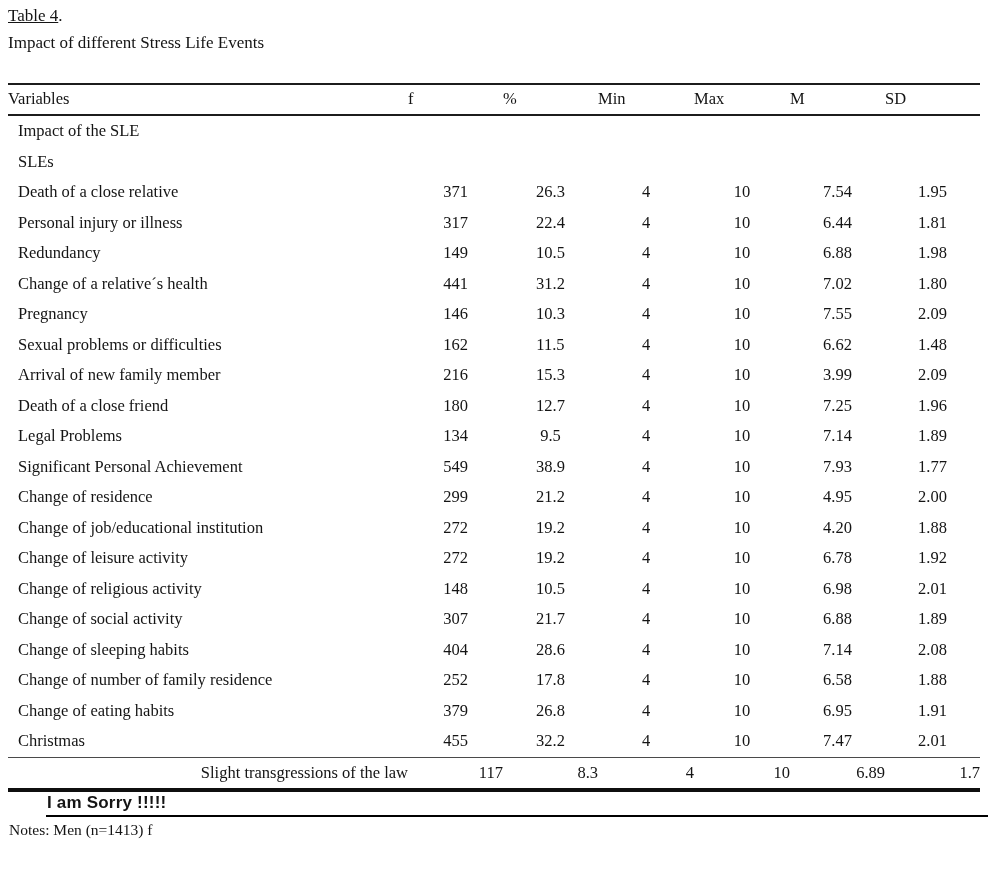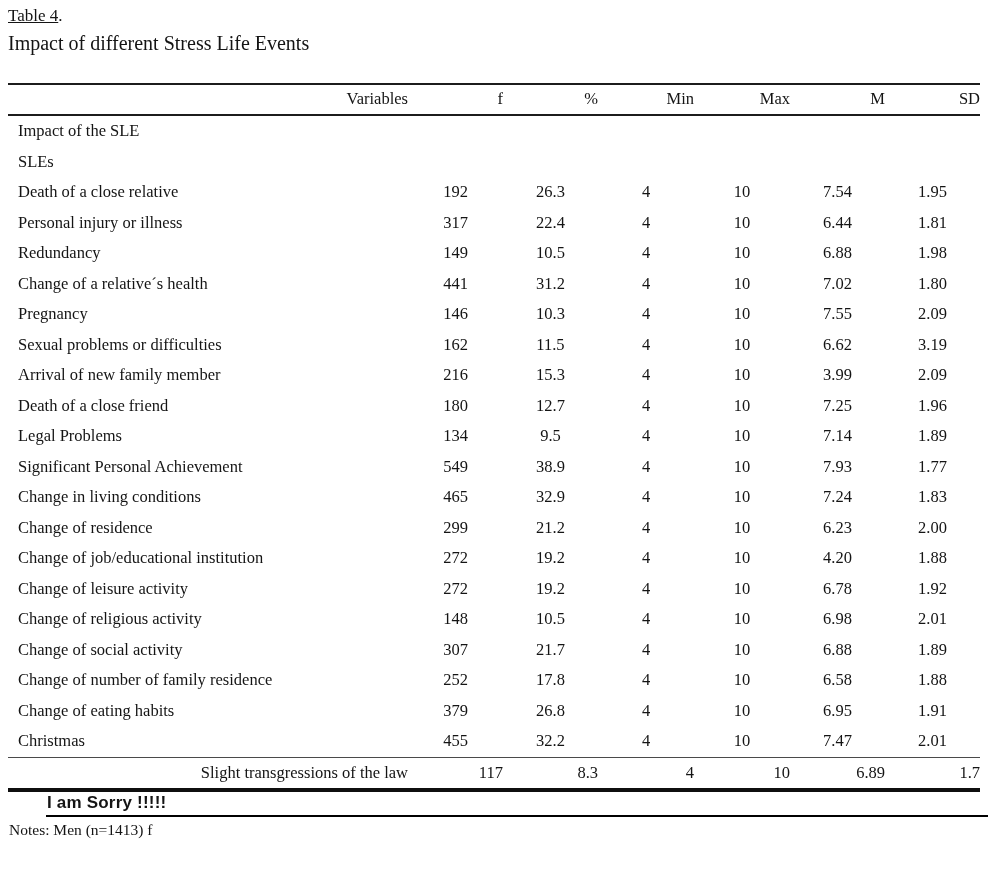--- a/index.html
+++ b/index.html
@@ -9,37 +9,37 @@
     height: 891px;
     background: #ffffff;
     color: #141414;
     font-family: "Liberation Serif", serif;
     padding: 5px 8px 0 8px;
     overflow: hidden;
     border-radius: 23px;
   }
   .table-label { font-size: 17px; line-height: 22px; }
   .table-label .underlined { text-decoration: underline; }
-  .caption { font-size: 20px; line-height: 22px; margin-top: 5px; }
+  .caption { font-size: 17px; line-height: 22px; margin-top: 5px; }
 
   table.data {
     width: 972px;
     margin-top: 29px;
     border-collapse: collapse;
     table-layout: fixed;
     border-top: 2px solid #1c1c1c;
     border-bottom: 4px solid #0f0f0f;
   }
   table.data thead th {
     font-weight: normal;
     font-size: 16.5px;
     line-height: 20px;
     padding: 4px 0 5px 0;
     border-bottom: 2px solid #1c1c1c;
-    text-align: right;
+    text-align: left;
   }
   table.data tbody td {
     font-size: 16.5px;
     line-height: 20px;
     padding: 5px 0 5.5px 0;
     text-align: center;
     white-space: nowrap;
     overflow: hidden;
   }
   table.data tbody td.var {
@@ -114,21 +114,21 @@
           <td class="var">SLEs</td>
           <td></td>
           <td></td>
           <td></td>
           <td></td>
           <td></td>
           <td></td>
         </tr>
         <tr>
           <td class="var">Death of a close relative</td>
-          <td>192</td>
+          <td>371</td>
           <td>26.3</td>
           <td>4</td>
           <td>10</td>
           <td>7.54</td>
           <td>1.95</td>
         </tr>
         <tr>
           <td class="var">Personal injury or illness</td>
           <td>317</td>
           <td>22.4</td>
@@ -164,21 +164,21 @@
           <td>7.55</td>
           <td>2.09</td>
         </tr>
         <tr>
           <td class="var">Sexual problems or difficulties</td>
           <td>162</td>
           <td>11.5</td>
           <td>4</td>
           <td>10</td>
           <td>6.62</td>
-          <td>3.19</td>
+          <td>1.48</td>
         </tr>
         <tr>
           <td class="var">Arrival of new family member</td>
           <td>216</td>
           <td>15.3</td>
           <td>4</td>
           <td>10</td>
           <td>3.99</td>
           <td>2.09</td>
         </tr>
@@ -203,35 +203,26 @@
         <tr>
           <td class="var">Significant Personal Achievement</td>
           <td>549</td>
           <td>38.9</td>
           <td>4</td>
           <td>10</td>
           <td>7.93</td>
           <td>1.77</td>
         </tr>
         <tr>
-          <td class="var">Change in living conditions</td>
-          <td>465</td>
-          <td>32.9</td>
-          <td>4</td>
-          <td>10</td>
-          <td>7.24</td>
-          <td>1.83</td>
-        </tr>
-        <tr>
           <td class="var">Change of residence</td>
           <td>299</td>
           <td>21.2</td>
           <td>4</td>
           <td>10</td>
-          <td>6.23</td>
+          <td>4.95</td>
           <td>2.00</td>
         </tr>
         <tr>
           <td class="var">Change of job/educational institution</td>
           <td>272</td>
           <td>19.2</td>
           <td>4</td>
           <td>10</td>
           <td>4.20</td>
           <td>1.88</td>
@@ -255,20 +246,29 @@
           <td>2.01</td>
         </tr>
         <tr>
           <td class="var">Change of social activity</td>
           <td>307</td>
           <td>21.7</td>
           <td>4</td>
           <td>10</td>
           <td>6.88</td>
           <td>1.89</td>
+        </tr>
+        <tr>
+          <td class="var">Change of sleeping habits</td>
+          <td>404</td>
+          <td>28.6</td>
+          <td>4</td>
+          <td>10</td>
+          <td>7.14</td>
+          <td>2.08</td>
         </tr>
         <tr>
           <td class="var">Change of number of family residence</td>
           <td>252</td>
           <td>17.8</td>
           <td>4</td>
           <td>10</td>
           <td>6.58</td>
           <td>1.88</td>
         </tr>

